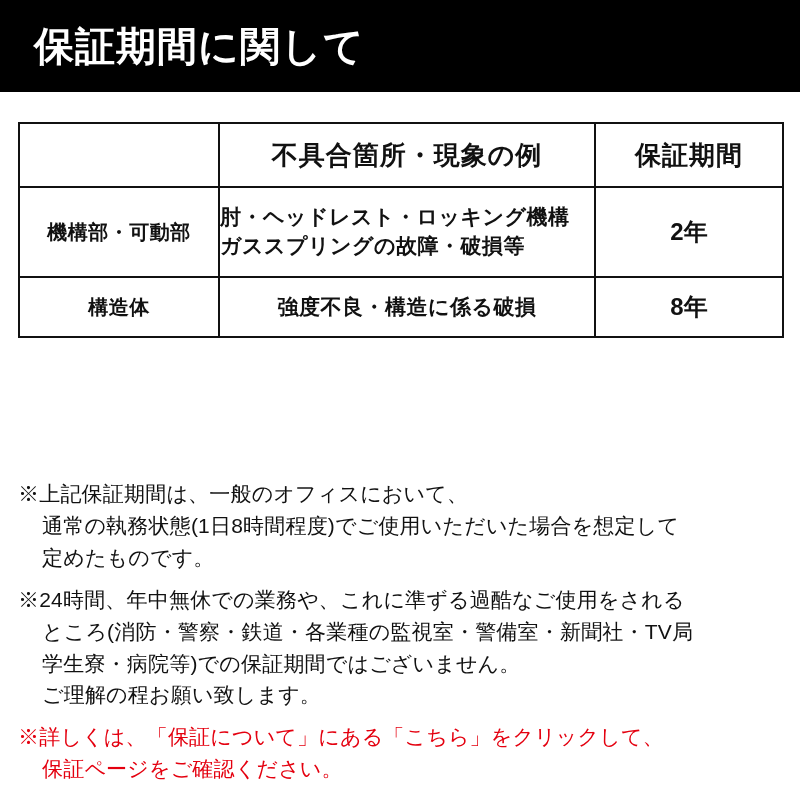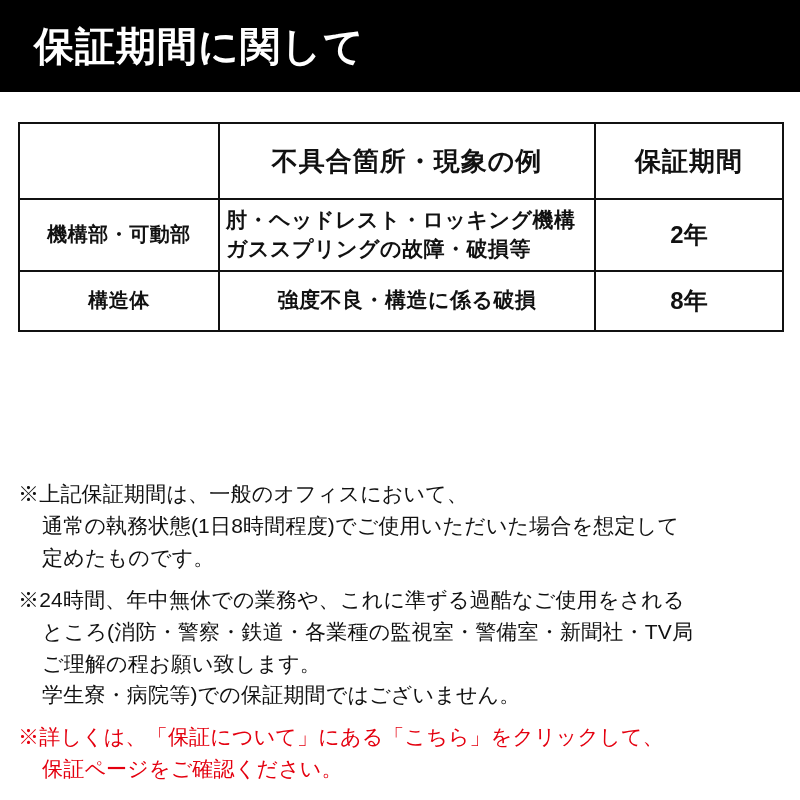--- a/index.html
+++ b/index.html
@@ -46,21 +46,21 @@
     left: 18px;
     width: 764px;
   }
   table.warranty {
     border-collapse: collapse;
     width: 764px;
     table-layout: fixed;
   }
   table.warranty td, table.warranty th {
     border: 2px solid #111111;
-    padding: 6px;
+    padding: 0;
     vertical-align: middle;
   }
   .col-cat { width: 200px; }
   .col-desc { width: 376px; }
   .col-term { width: 188px; }
 
   .th-cell {
     height: 62px;
     text-align: center;
     font-size: 26px;
@@ -83,21 +83,21 @@
     padding: 8px 10px;
     line-height: 1.38;
   }
   .desc-cell .line { display: block; white-space: nowrap; }
   .term-cell {
     text-align: center;
     font-size: 24px;
     font-weight: bold;
   }
   .row-tall { height: 86px; }
-  .row-mid { height: 67px; border-radius: 13px; }
+  .row-mid { height: 90px; border-radius: 13px; }
   .row-short { height: 60px; }
 
   
   .notes {
     position: absolute;
     top: 478px;
     left: 18px;
     width: 768px;
   }
   .note {
@@ -160,22 +160,22 @@
 
     <div class="note">
       <span class="line">※上記保証期間は、一般のオフィスにおいて、</span>
       <span class="line indent">通常の執務状態(1日8時間程度)でご使用いただいた場合を想定して</span>
       <span class="line indent">定めたものです。</span>
     </div>
 
     <div class="note">
       <span class="line">※24時間、年中無休での業務や、これに準ずる過酷なご使用をされる</span>
       <span class="line indent">ところ(消防・警察・鉄道・各業種の監視室・警備室・新聞社・TV局</span>
+      <span class="line indent">学生寮・病院等)での保証期間ではございません。</span>
       <span class="line indent">ご理解の程お願い致します。</span>
-      <span class="line indent">学生寮・病院等)での保証期間ではございません。</span>
     </div>
 
     <div class="note note-red">
       <span class="line">※詳しくは、「保証について」にある「こちら」をクリックして、</span>
       <span class="line indent">保証ページをご確認ください。</span>
     </div>
 
   </div>
 
 </div>

